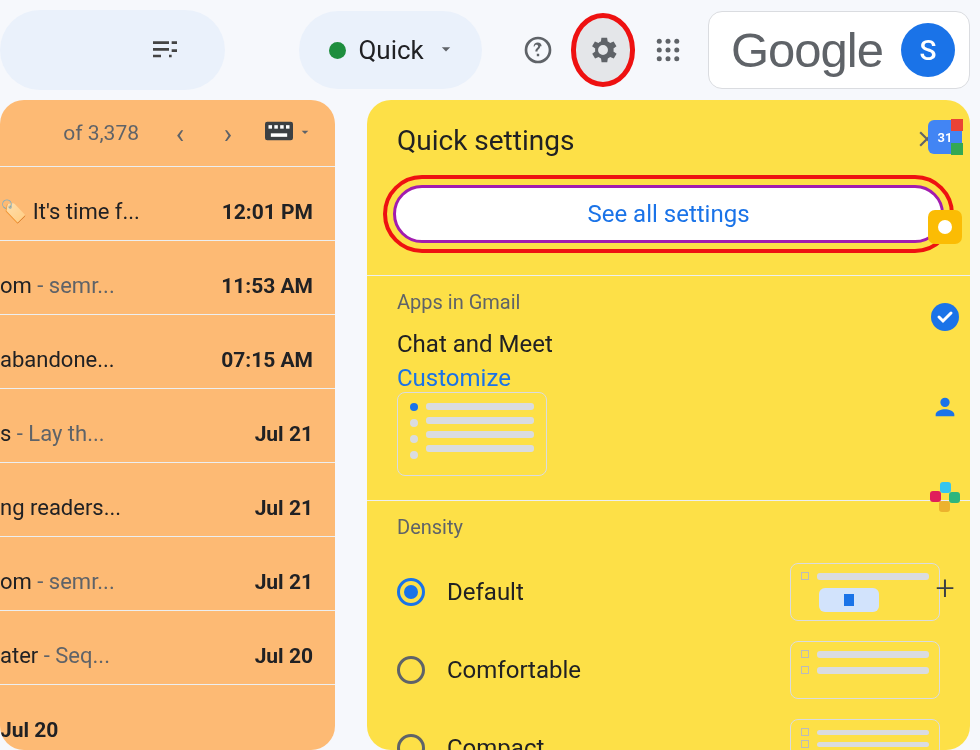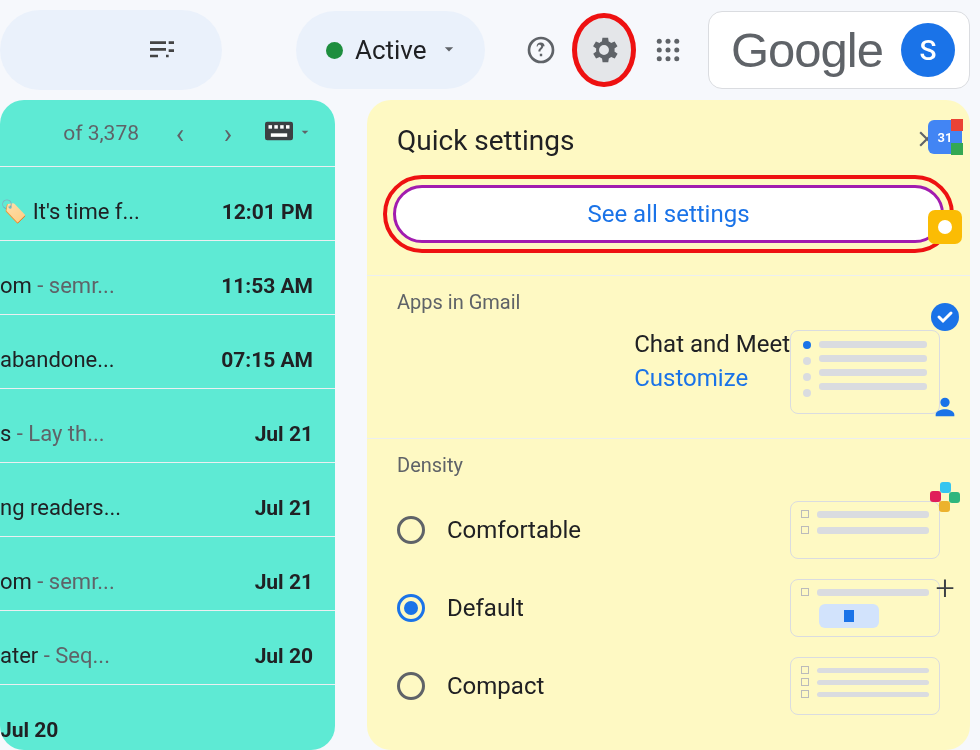--- a/index.html
+++ b/index.html
@@ -83,21 +83,21 @@
   .content {
     display: flex;
     height: calc(100% - 100px);
     gap: 0;
     position: relative;
   }
 
   
   .mail-col {
     width: 335px;
-    background: #5eead4;
+    background: #fdba74;
     border-radius: 24px;
     position: relative;
     overflow: hidden;
     margin-left: 0;
   }
   .mail-toolbar {
     display: flex; align-items: center; justify-content: flex-end;
     height: 66px; gap: 14px; padding: 0 22px 0 0;
     font-size: 20px; color: #5f6368;
   }
@@ -113,21 +113,21 @@
     padding: 16px 22px 0 0; font-size: 22px; color:#202124;
     cursor: pointer;
   }
   .mail-subj { white-space: nowrap; overflow: hidden; text-overflow: ellipsis; max-width: 180px; font-weight: 400;}
   .mail-subj .gray { color:#5f6368; }
   .mail-time { font-weight: 700; font-size: 21px; color:#202124;}
 
   
   .settings-panel {
     flex: 1;
-    background:#fef9c3; border-radius: 24px;
+    background:#fde047; border-radius: 24px;
     margin-left: 32px; margin-right: 10px;
     padding: 24px 0 0 0;
     position: relative;
   }
   .sp-header {
     display:flex; align-items:center; justify-content:space-between;
     padding: 0 30px 10px 30px;
   }
   .sp-title { font-size: 28px; color:#202124; }
   .close-btn svg{ width:26px;height:26px; fill:#5f6368; cursor:pointer;}
@@ -141,22 +141,23 @@
     border: 3px solid #a21caf; background:#fff;
     color:#1a73e8; font-size: 24px; cursor:pointer;
     display:flex;align-items:center;justify-content:center;
   }
 
   .section-label {
     padding: 14px 30px; font-size: 20px; color:#5f6368;
     border-top: 1px solid #eceff1;
   }
   .chatmeet-row {
-    display:flex; align-items:flex-start; justify-content:flex-end;
+    display:flex; align-items:flex-start; justify-content:flex-start;
     padding: 2px 30px 24px 30px;
+    flex-direction: column;
   }
   .chatmeet-title { font-size: 24px; color:#202124; margin-bottom: 6px;}
   .customize-link { font-size: 24px; color:#1a73e8; cursor:pointer;}
   .preview-box {
     width: 150px; height: 84px; border:1px solid #dadce0; border-radius:8px;
     display:flex; gap:8px; padding:10px 12px;
   }
   .pv-side { display:flex; flex-direction:column; gap:8px; }
   .pv-dot{width:8px;height:8px;border-radius:50%;background:#dadce0;}
   .pv-dot.blue{background:#1a73e8;}
@@ -206,21 +207,21 @@
   <div class="search-pill">
     <span class="tune-icon">
       <svg viewBox="0 0 24 24">
           <path d="M3 17h6v2H3v-2zm0-5h12v2H3v-2zm0-5h18v2H3V7zm14 8v-2h4v2h-4zm-2 2h2v2h-2v-2zm0-8h2V7h-2v2z"></path>
         </svg>
     </span>
   </div>
 
   <div class="status-chip">
     <span class="status-dot"></span>
-    <span>Active</span>
+    <span>Quick</span>
     <span class="chev-down">
       <svg viewBox="0 0 24 24">
           <path d="M7 10l5 5 5-5z"></path>
         </svg>
     </span>
   </div>
 
   <div class="icon-btn" style="margin-left:20px;">
     <svg viewBox="0 0 24 24">
         <path d="M12 2a10 10 0 100 20 10 10 0 000-20zm0 18a8 8 0 110-16 8 8 0 010 16zm-.9-5.2h1.8v1.8h-1.8v-1.8zm2.6-5.6c0 .9-.4 1.5-1.2 2.2-.7.6-.9 1-.9 1.7h-1.6c0-1.2.4-1.9 1.3-2.6.6-.5.8-.8.8-1.3 0-.7-.5-1.2-1.3-1.2-.8 0-1.3.5-1.4 1.3H8.7c.1-1.7 1.3-2.9 3.1-2.9 1.8 0 2.9 1.1 2.9 2.8z"></path>
@@ -351,46 +352,46 @@
             <div class="pv-line"></div>
             <div class="pv-line"></div>
           </div>
       </div>
     </div>
 
     <div class="section-label">Density</div>
     <div id="density-opts">
         <div class="density-option">
           <div class="radio-row">
+            <div class="radio checked"></div>
+            <span>Default</span>
+          </div>
+          <div class="density-preview">
+            <div class="dp-row">
+              <div class="dp-sq"></div>
+              <div class="dp-bar"></div>
+            </div>
+            <div class="dp-chip">
+              <div class="dp-chip-inner"></div>
+            </div>
+          </div>
+        </div>
+        <div class="density-option">
+          <div class="radio-row">
             <div class="radio"></div>
             <span>Comfortable</span>
           </div>
           <div class="density-preview">
             <div class="dp-row">
               <div class="dp-sq"></div>
               <div class="dp-bar"></div>
             </div>
             <div class="dp-row">
               <div class="dp-sq"></div>
               <div class="dp-bar"></div>
-            </div>
-          </div>
-        </div>
-        <div class="density-option">
-          <div class="radio-row">
-            <div class="radio checked"></div>
-            <span>Default</span>
-          </div>
-          <div class="density-preview">
-            <div class="dp-row">
-              <div class="dp-sq"></div>
-              <div class="dp-bar"></div>
-            </div>
-            <div class="dp-chip">
-              <div class="dp-chip-inner"></div>
             </div>
           </div>
         </div>
         <div class="density-option">
           <div class="radio-row">
             <div class="radio"></div>
             <span>Compact</span>
           </div>
           <div class="density-preview" style="gap: 4px;">
             <div class="dp-row">

